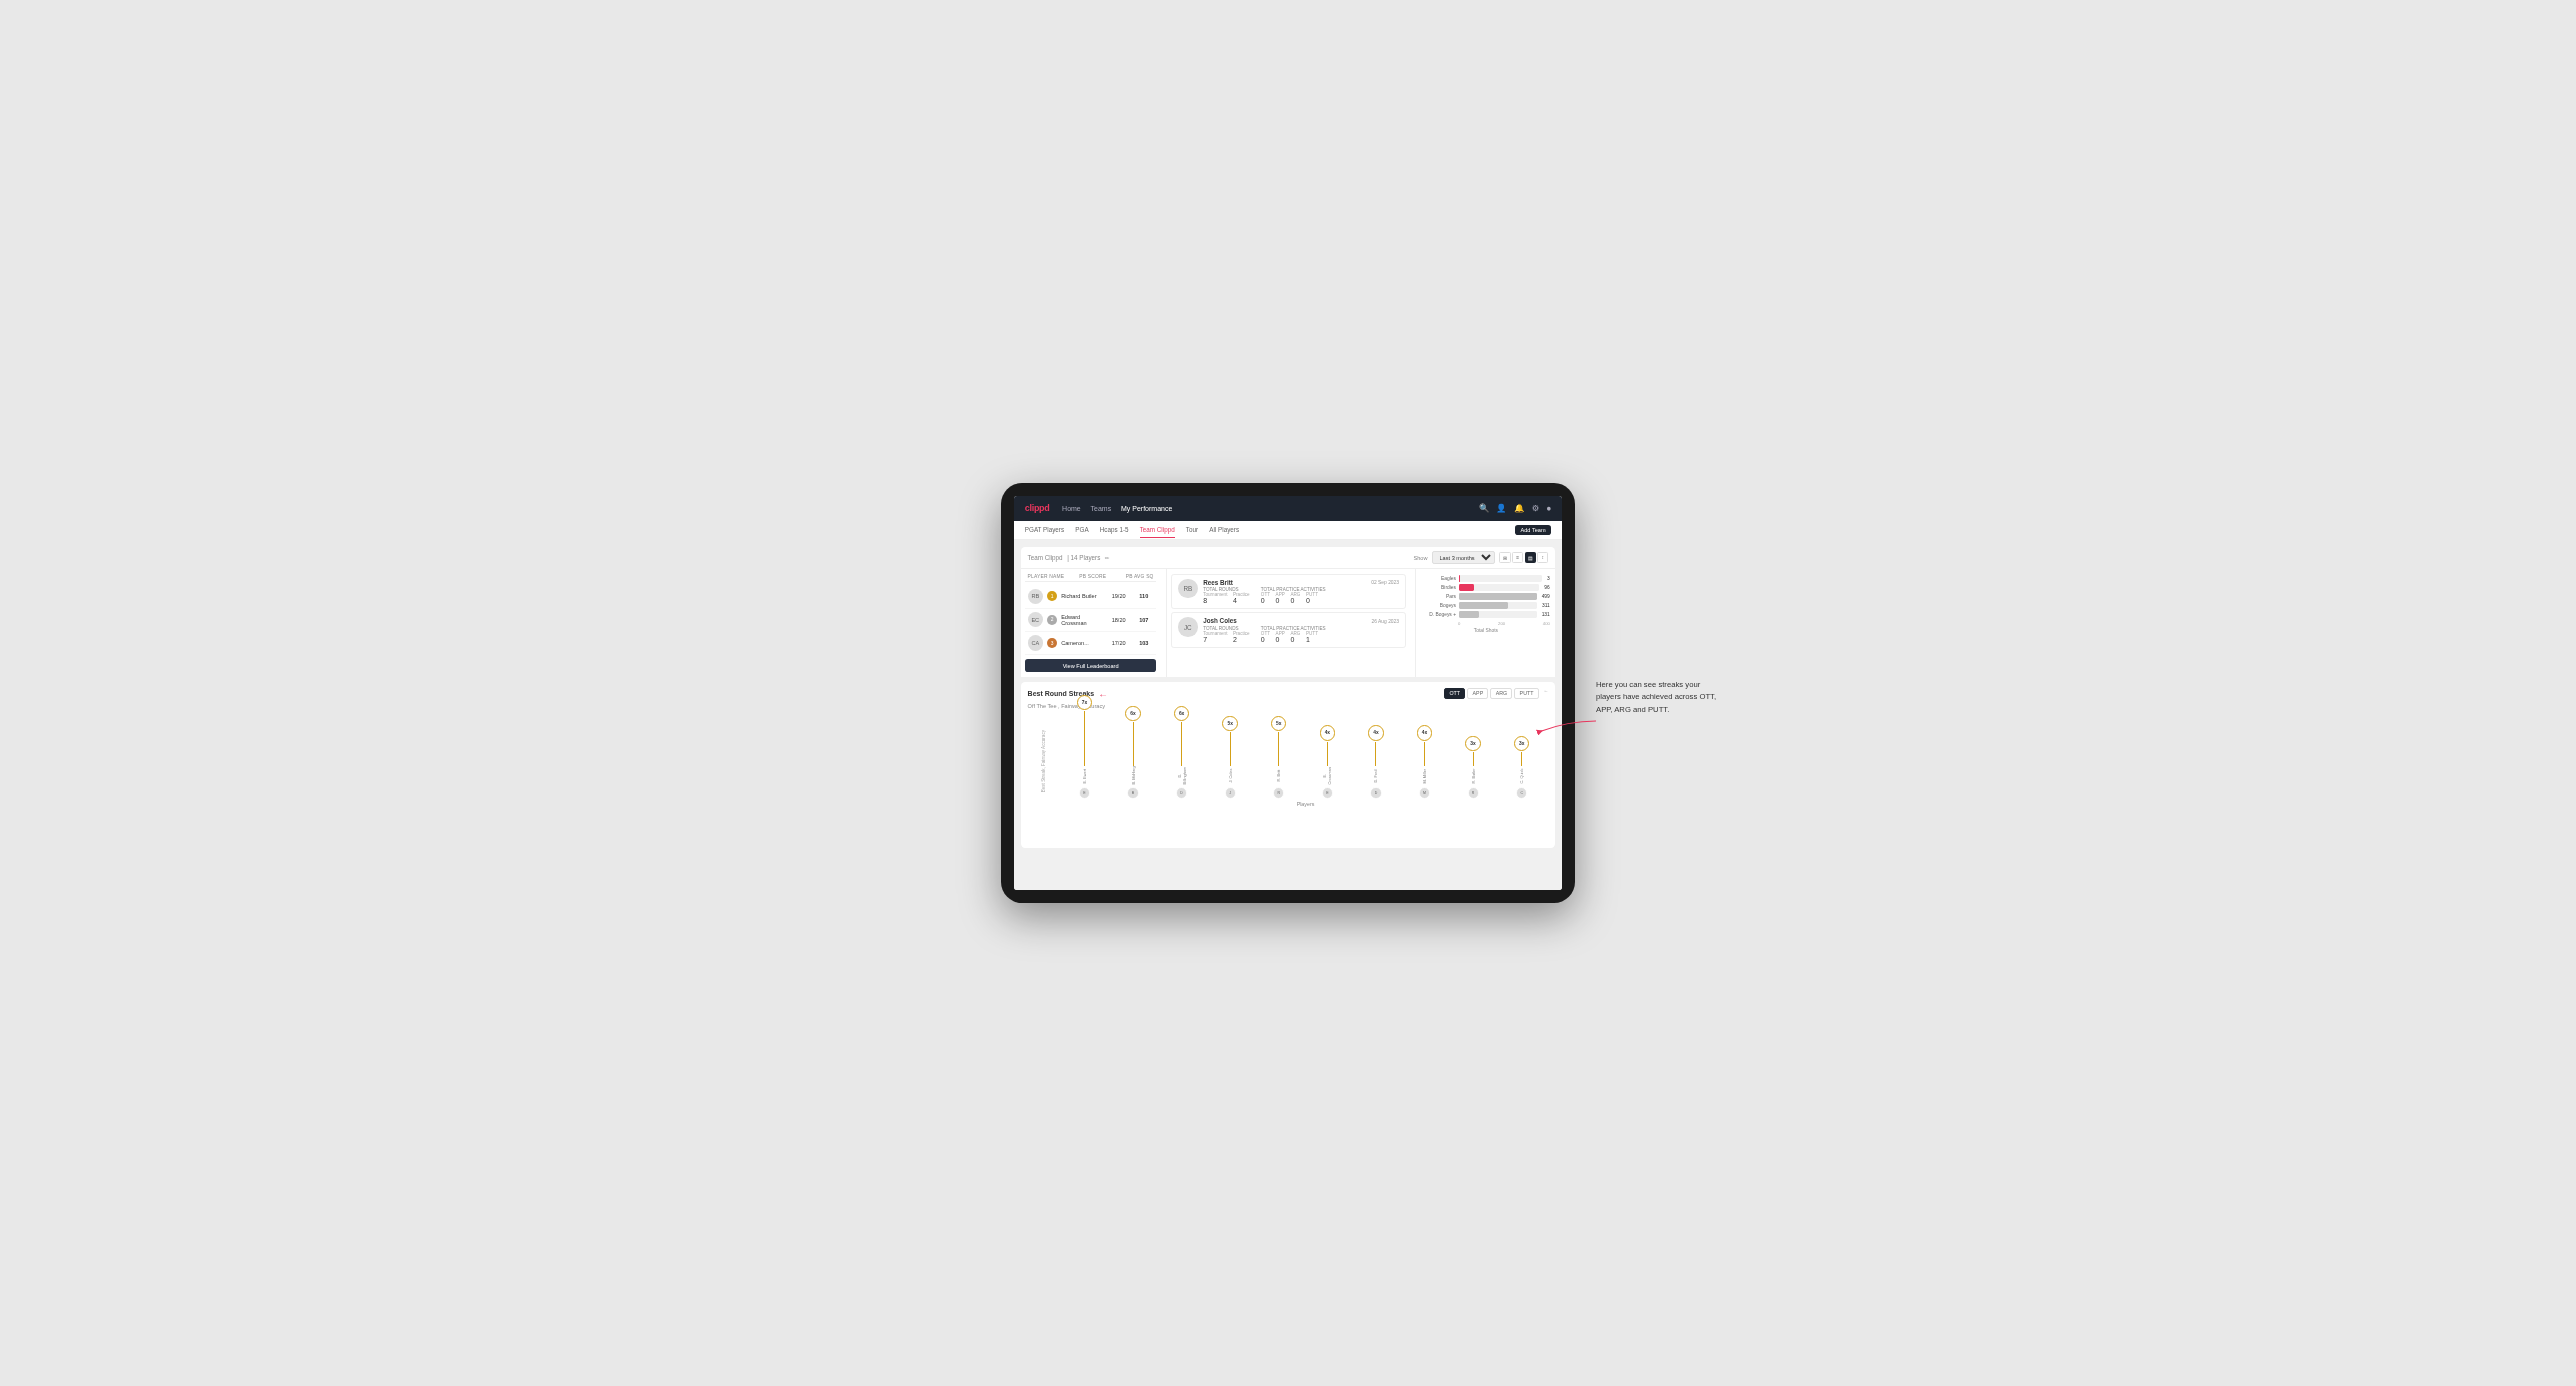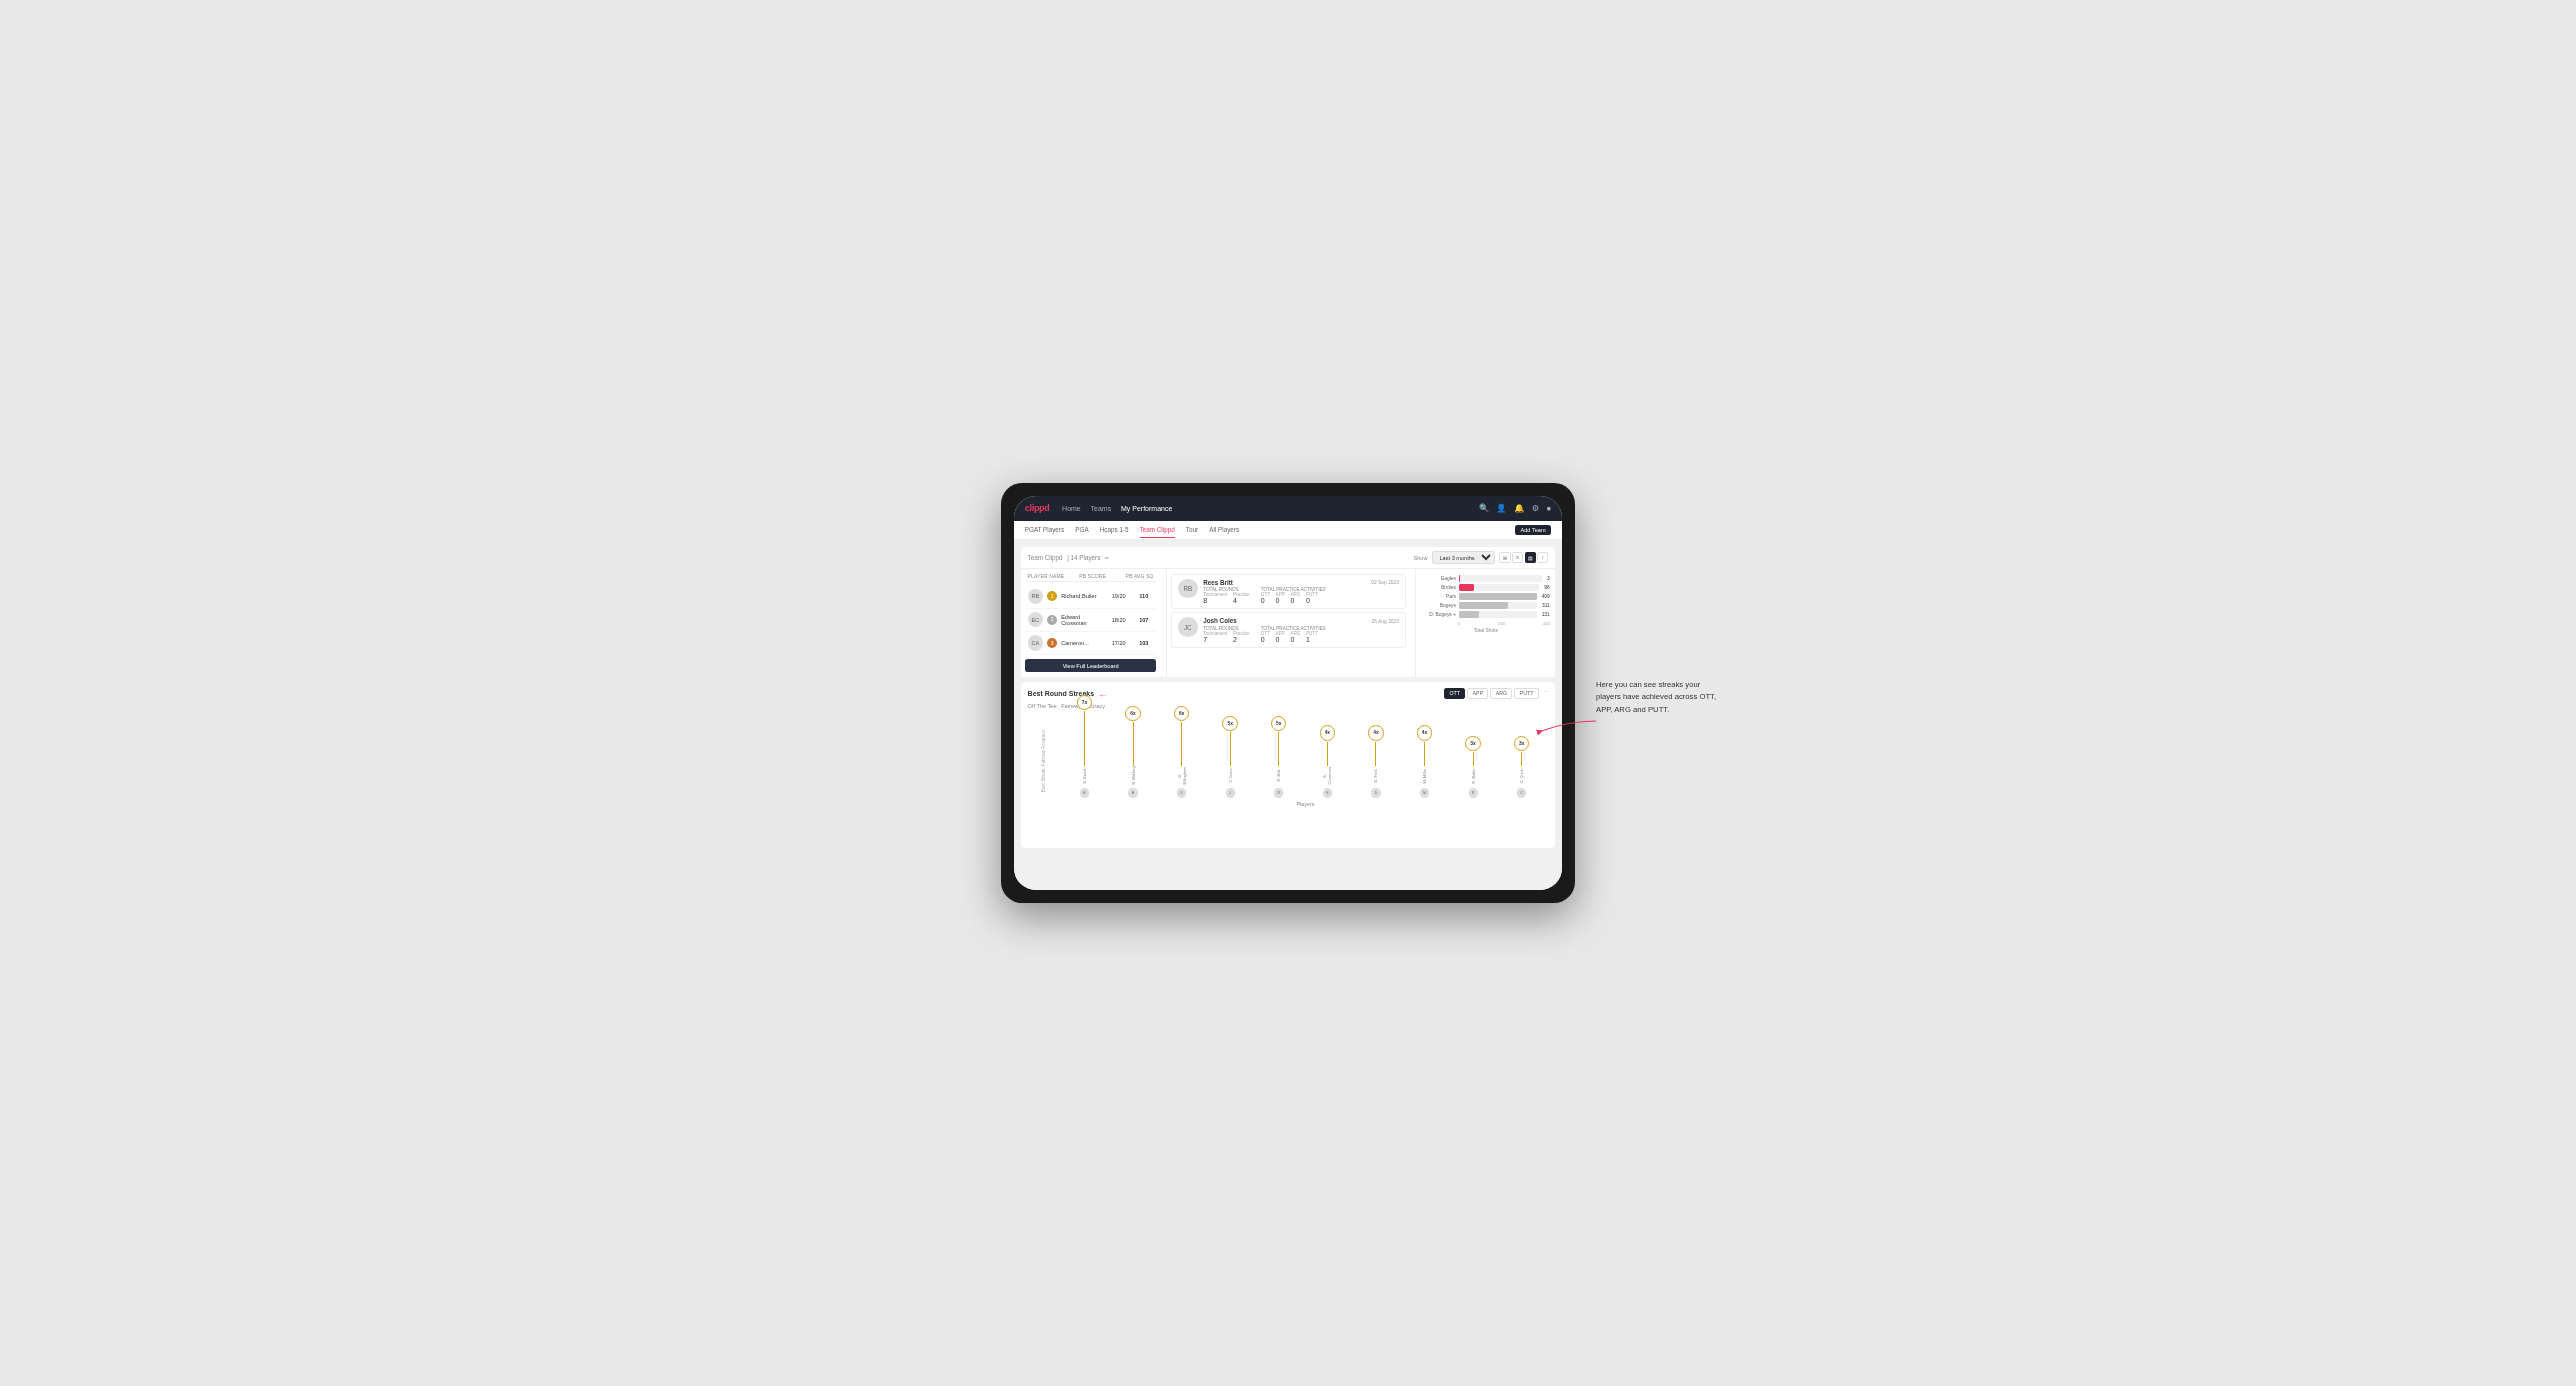--- a/index.html
+++ b/index.html
@@ -17,21 +17,21 @@
       background: #1a1a1a;
       border-radius: 21px;
       padding: 12.6px;
       box-shadow: 0 14px 42px rgba(0,0,0,0.4);
       position: relative;
     }
     .tablet-screen {
       width: 100%;
       height: 100%;
       background: #f5f5f5;
-      border-radius: 22px;
+      border-radius: 3px;
       overflow: hidden;
       display: flex;
       flex-direction: column;
     }
     
     .nav-bar {
       background: #1e2530;
       display: flex;
       align-items: center;
       padding: 0 11.2px;

